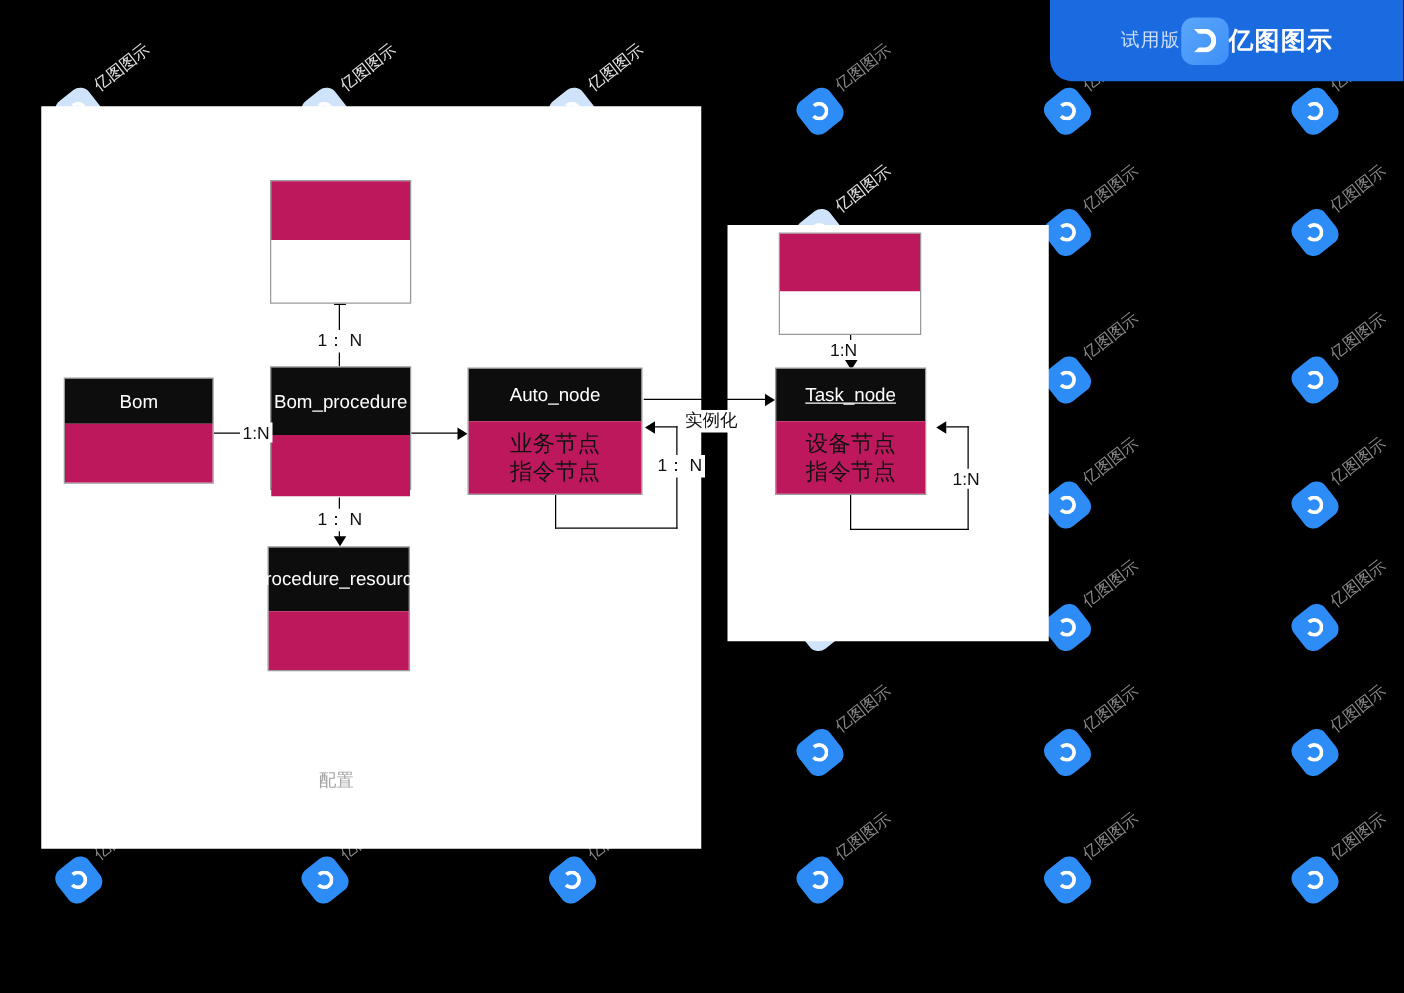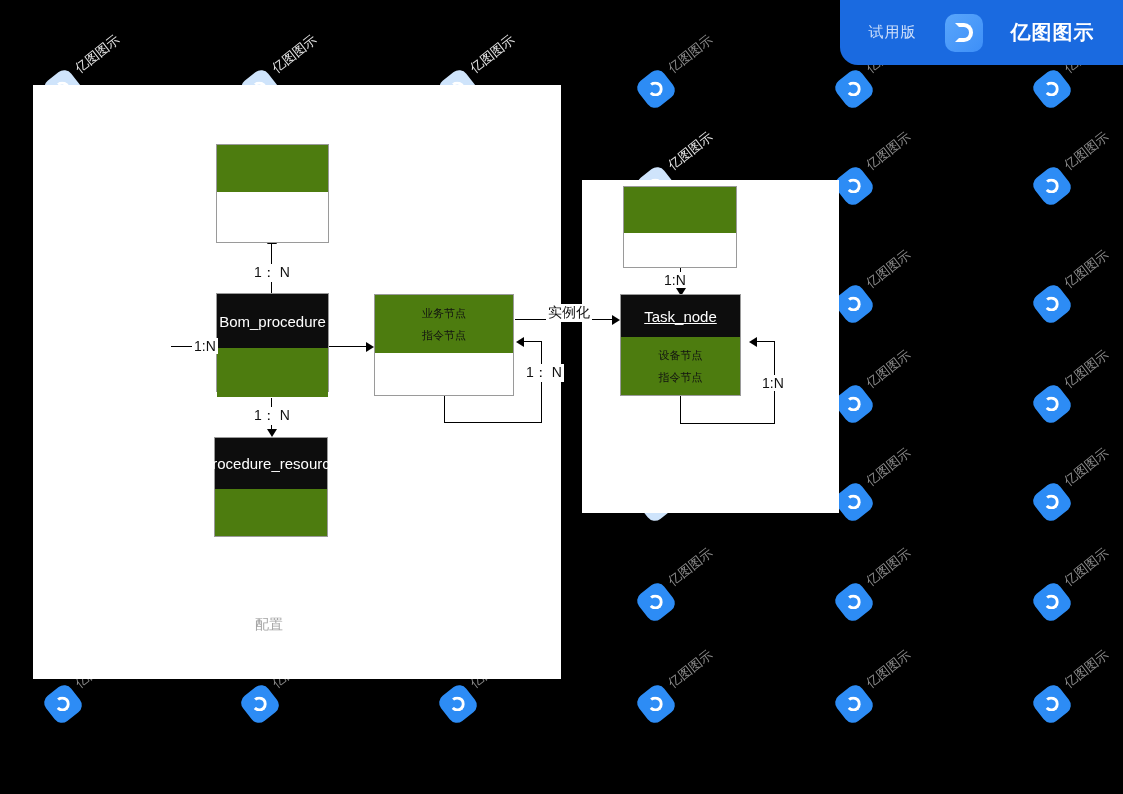--- a/index.html
+++ b/index.html
@@ -74,21 +74,21 @@
     position: absolute;
     right: 0;
     top: 0;
     width: 283px;
     height: 65px;
     background: #1a6ae0;
     border-bottom-left-radius: 18px;
     display: flex;
     align-items: center;
     justify-content: center;
-    gap: 28px;
+    gap: 0;
     z-index: 30;
   }
   .trial-badge .trial-text {
     color: #cfe0fb;
     font-size: 15px;
     letter-spacing: 1px;
   }
   .trial-badge .brand-logo {
     width: 38px;
     height: 38px;
@@ -136,28 +136,28 @@
     display: flex;
     align-items: center;
     justify-content: center;
     text-align: center;
     font-size: 15px;
     line-height: 19px;
     box-sizing: border-box;
     padding: 2px 6px;
   }
   .entity .body {
-    background: #4d7c0f;
+    background: #be185d;
     color: #111111;
     display: flex;
     flex-direction: column;
     align-items: center;
     justify-content: center;
     text-align: left;
-    font-size: 11px;
+    font-size: 18px;
     line-height: 22px;
     box-sizing: border-box;
   }
 
   
   .ln {
     position: absolute;
     background: #000000;
     z-index: 18;
   }
@@ -230,44 +230,49 @@
 
   <div class="ln v" style="left:444px; top:396px; height:27px;"></div>
   <div class="ln h" style="left:444px; top:422px; width:98px;"></div>
   <div class="ln v" style="left:541px; top:341px; height:82px;"></div>
   <div class="ln h" style="left:524px; top:341px; width:18px;"></div>
   <div class="arrow left" style="left:516px; top:337px;"></div>
   <div class="edge-label" style="left:524px; top:364px;">1： N</div>
 
   <div class="ln h" style="left:515px; top:319px; width:98px;"></div>
   <div class="arrow right" style="left:612px; top:315px;"></div>
-  <div class="edge-label" style="left:546px; top:304px;">实例化</div>
+  <div class="edge-label" style="left:546px; top:328px;">实例化</div>
 
   <div class="ln v" style="left:680px; top:268px; height:22px;"></div>
   <div class="arrow down" style="left:676px; top:288px;"></div>
   <div class="edge-label" style="left:662px; top:272px;">1:N</div>
 
   <div class="ln v" style="left:680px; top:396px; height:28px;"></div>
   <div class="ln h" style="left:680px; top:423px; width:95px;"></div>
   <div class="ln v" style="left:774px; top:341px; height:83px;"></div>
   <div class="ln h" style="left:757px; top:341px; width:18px;"></div>
   <div class="arrow left" style="left:749px; top:337px;"></div>
   <div class="edge-label" style="left:760px; top:375px;">1:N</div>
 
   <div class="entity" style="left:216px; top:144px; width:113px; height:99px;">
     <div class="body" style="height:47px;"></div>
   </div>
 
+  <div class="entity" style="left:51px; top:302px; width:120px; height:85px;">
+    <div class="hdr" style="height:36px;">Bom</div>
+    <div class="body" style="height:47px;"></div>
+  </div>
 
   <div class="entity" style="left:216px; top:293px; width:113px; height:99px;">
     <div class="hdr" style="height:54px;">Bom_procedure</div>
     <div class="body" style="height:49px;"></div>
   </div>
 
   <div class="entity" style="left:374px; top:294px; width:140px; height:102px;">
+    <div class="hdr" style="height:42px;">Auto_node</div>
     <div class="body" style="height:58px;">
       <div>业务节点</div>
       <div>指令节点</div>
     </div>
   </div>
 
   <div class="entity" style="left:214px; top:437px; width:114px; height:100px;">
     <div class="hdr" style="height:51px;">procedure_resource</div>
     <div class="body" style="height:47px;"></div>
   </div>

